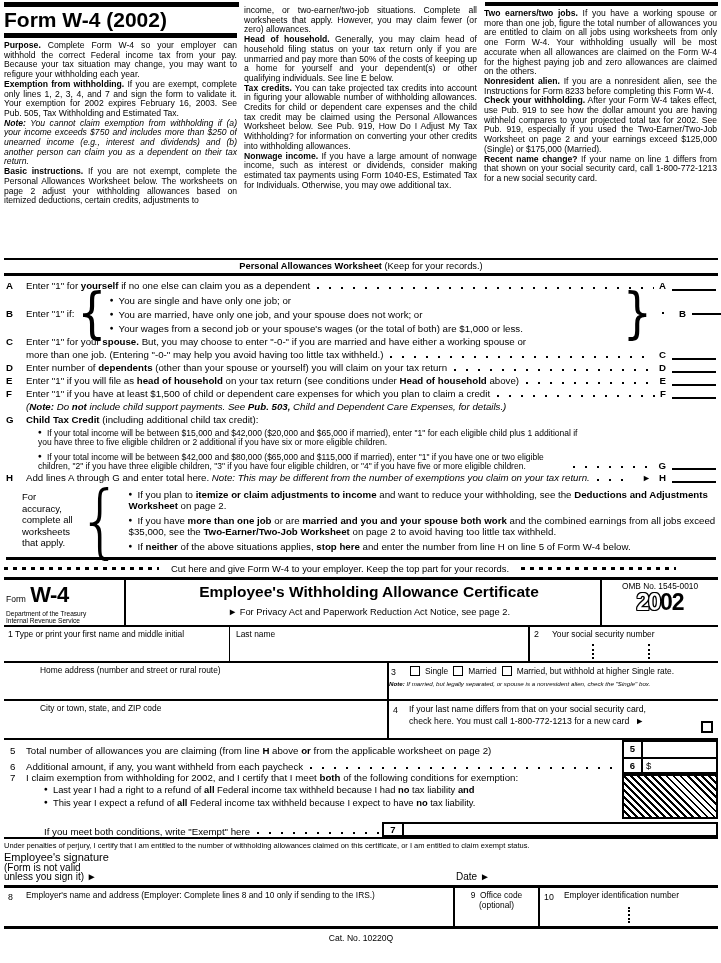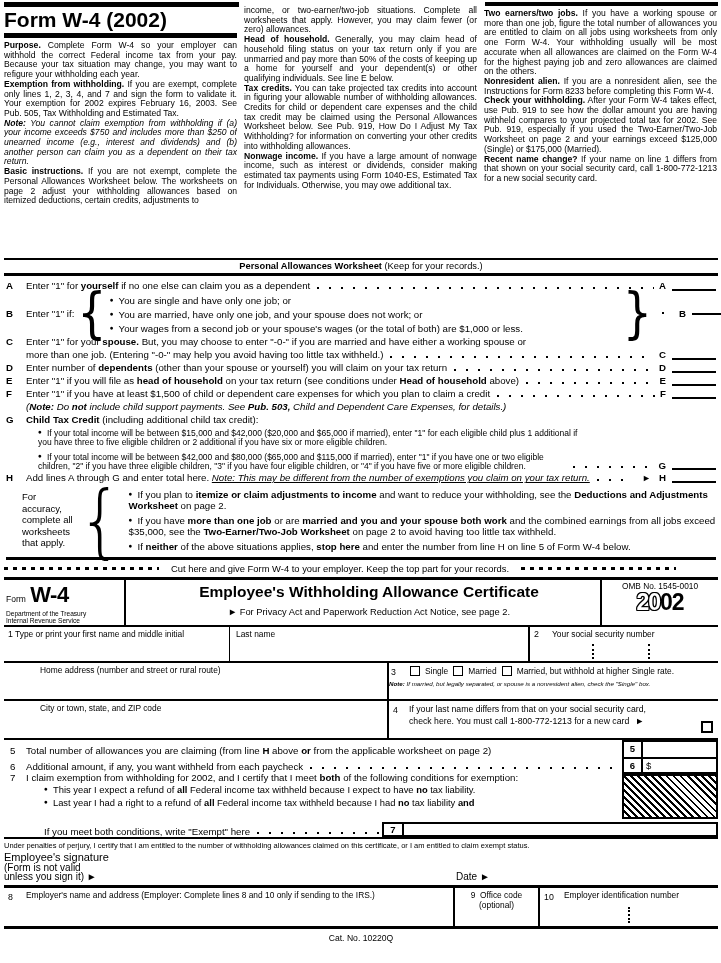--- a/index.html
+++ b/index.html
@@ -225,21 +225,21 @@
     <div class="g-bullet bullet"><span>If your total income will be between $15,000 and $42,000 ($20,000 and $65,000 if married), enter "1" for each eligible child plus 1 additional if you have three to five eligible children or 2 additional if you have six or more eligible children.</span></div>
     <div class="g-last">
       <div class="g-bullet bullet" style="max-width:528px;"><span>If your total income will be between $42,000 and $80,000 ($65,000 and $115,000 if married), enter "1" if you have one or two eligible children, "2" if you have three eligible children, "3" if you have four eligible children, or "4" if you have five or more eligible children.</span></div>
       <div class="leader"></div>
       <div class="ans-letter">G</div>
       <div class="blank"></div>
     </div>
 
     <div class="ws-row">
       <div class="ws-letter">H</div>
-      <div class="ws-text"><span>Add lines A through G and enter total here. </span><span style="font-style: italic; text-decoration: underline;">Note: This may be different from the number of exemptions you claim on your tax return.</span></div>
+      <div class="ws-text"><span>Add lines A through G and enter total here. </span><span style="font-style: italic;">Note: This may be different from the number of exemptions you claim on your tax return.</span></div>
       <div class="leader"></div>
       <div class="h-arrow">►</div>
       <div class="ans-letter">H</div>
       <div class="blank"></div>
     </div>
 
     <div class="acc-row">
       <div class="acc-label">For accuracy, complete all worksheets that apply.</div>
       <div class="acc-brace">{</div>
       <div class="acc-bullets">
@@ -349,22 +349,22 @@
           <div class="box-num">6</div>
           <div class="box-val"><span>$</span></div>
         </div>
       </div>
       <div class="hatch"></div>
       <div class="ln7">
         <div class="ln7-head">
           <span class="ln-num">7</span>
           <span class="ws-text"><span>I claim exemption from withholding for 2002, and I certify that I meet </span><span style="font-weight: bold;">both</span><span> of the following conditions for exemption:</span></span>
         </div>
+        <div class="bullet"><span>Last year I had a right to a refund of </span><span style="font-weight: bold;">all</span><span> Federal income tax withheld because I had </span><span style="font-weight: bold;">no</span><span> tax liability </span><span style="font-weight: bold;">and</span></div>
         <div class="bullet"><span>This year I expect a refund of </span><span style="font-weight: bold;">all</span><span> Federal income tax withheld because I expect to have </span><span style="font-weight: bold;">no</span><span> tax liability.</span></div>
-        <div class="bullet"><span>Last year I had a right to a refund of </span><span style="font-weight: bold;">all</span><span> Federal income tax withheld because I had </span><span style="font-weight: bold;">no</span><span> tax liability </span><span style="font-weight: bold;">and</span></div>
       </div>
       <div class="ex-row">
         <span class="ex-text">If you meet both conditions, write "Exempt" here</span>
         <span class="leader ex-leader"></span>
         <span style="flex:none;margin:0 4px 0 0;font-size:9px;">►</span>
       </div>
       <div class="ex-box">7</div>
       <div class="ex-val"></div>
     </div>
 

